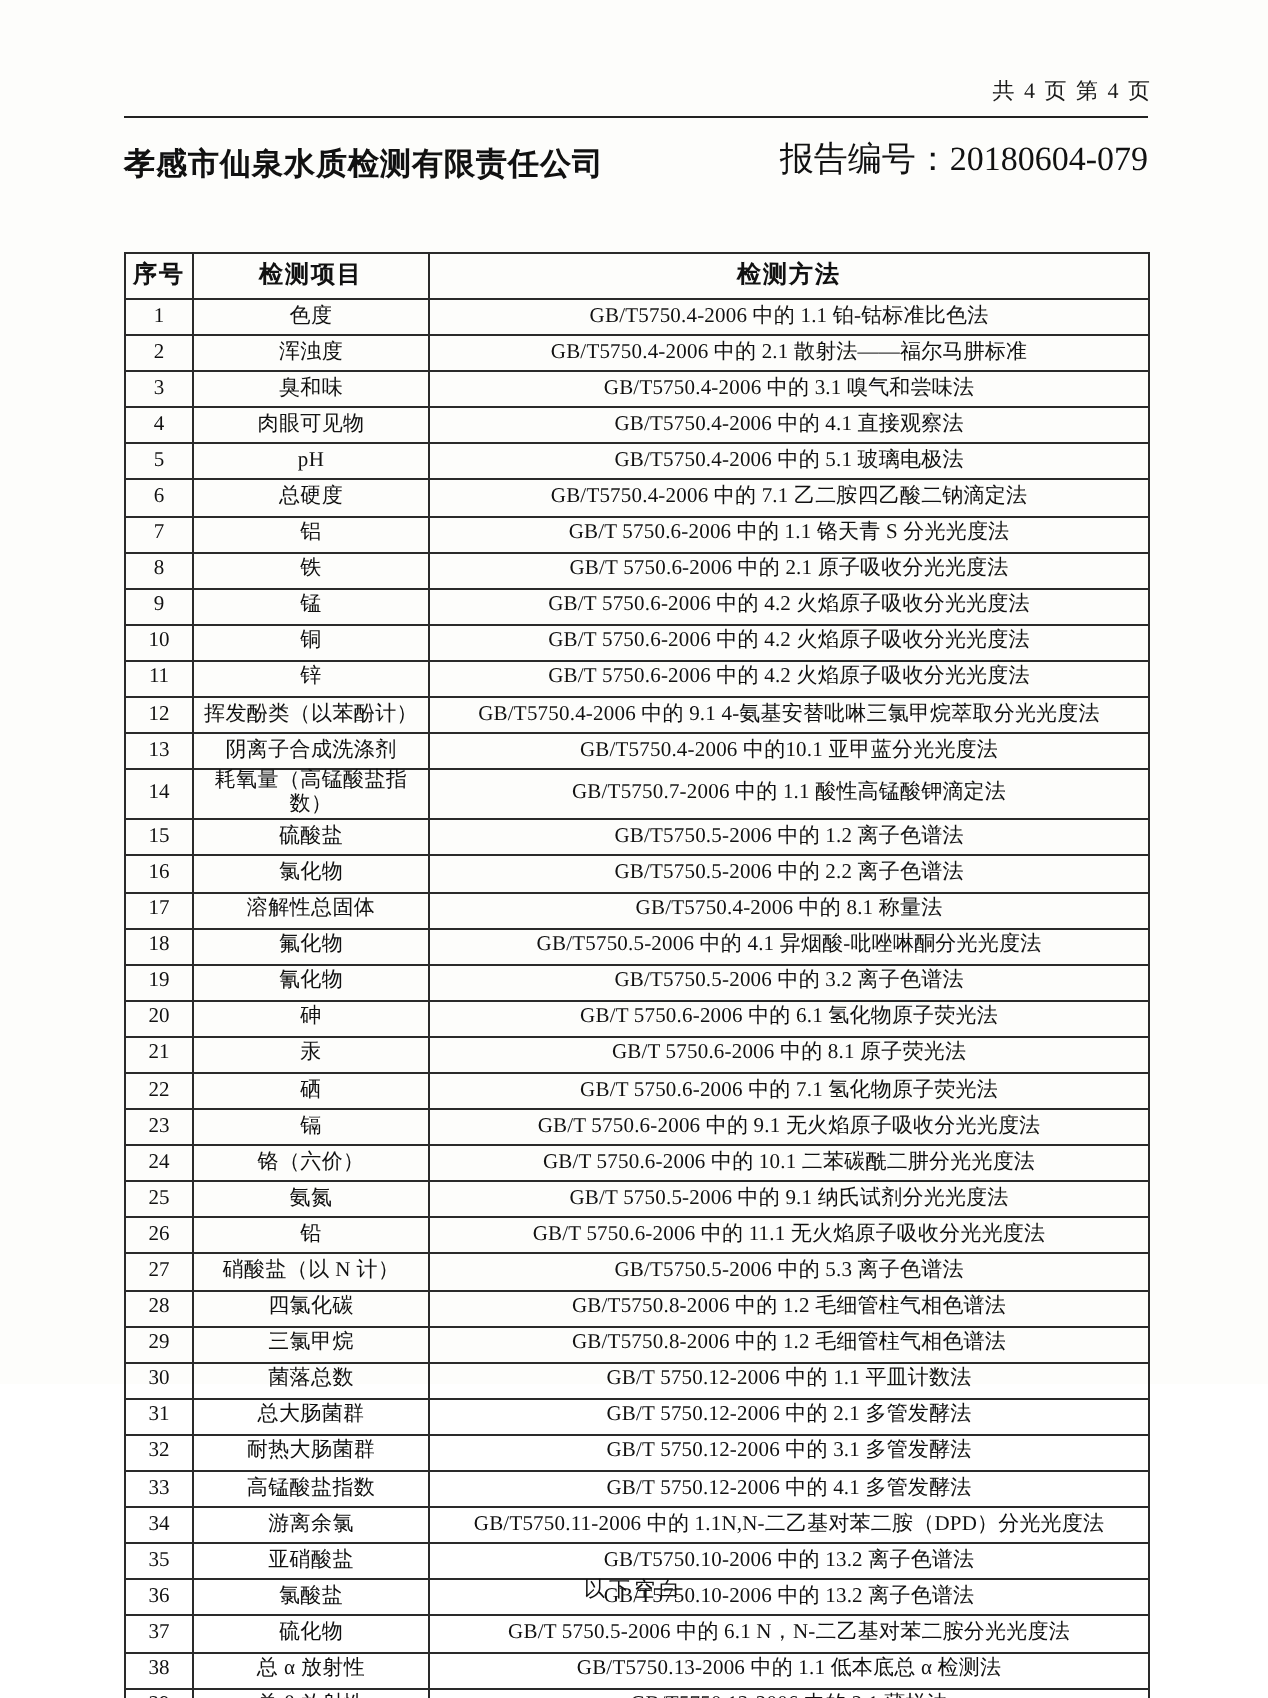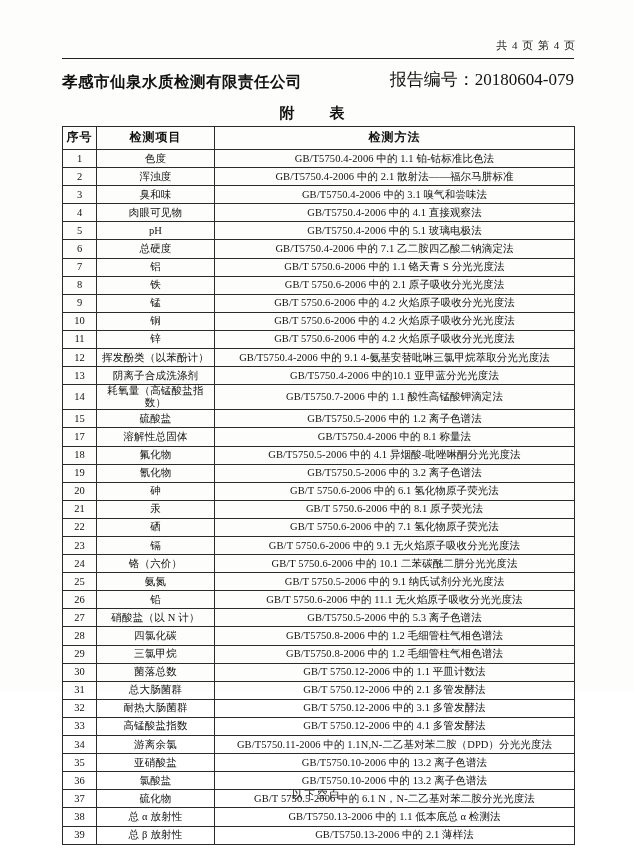--- a/index.html
+++ b/index.html
@@ -121,21 +121,20 @@
 
   <div class="page-number">共 4 页  第 4 页</div>
 
   <div class="rule"></div>
 
   <div class="header-row">
     <div class="company">孝感市仙泉水质检测有限责任公司</div>
     <div class="report-no">报告编号：20180604-079</div>
   </div>
 
-  <div class="doc-title">附　表</div>
 
   <table class="tbl">
     <colgroup>
       <col class="c-no">
       <col class="c-item">
       <col class="c-method">
     </colgroup>
     <thead>
       <tr>
         <th>序号</th>
@@ -213,20 +212,25 @@
           <td class="no">14</td>
           <td class="item">耗氧量（高锰酸盐指数）</td>
           <td class="method">GB/T5750.7-2006 中的 1.1 酸性高锰酸钾滴定法</td>
         </tr>
         <tr>
           <td class="no">15</td>
           <td class="item">硫酸盐</td>
           <td class="method">GB/T5750.5-2006 中的 1.2 离子色谱法</td>
         </tr>
         <tr>
+          <td class="no">16</td>
+          <td class="item">氯化物</td>
+          <td class="method">GB/T5750.5-2006 中的 2.2 离子色谱法</td>
+        </tr>
+        <tr>
           <td class="no">17</td>
           <td class="item">溶解性总固体</td>
           <td class="method">GB/T5750.4-2006 中的 8.1 称量法</td>
         </tr>
         <tr>
           <td class="no">18</td>
           <td class="item">氟化物</td>
           <td class="method">GB/T5750.5-2006 中的 4.1 异烟酸-吡唑啉酮分光光度法</td>
         </tr>
         <tr>

